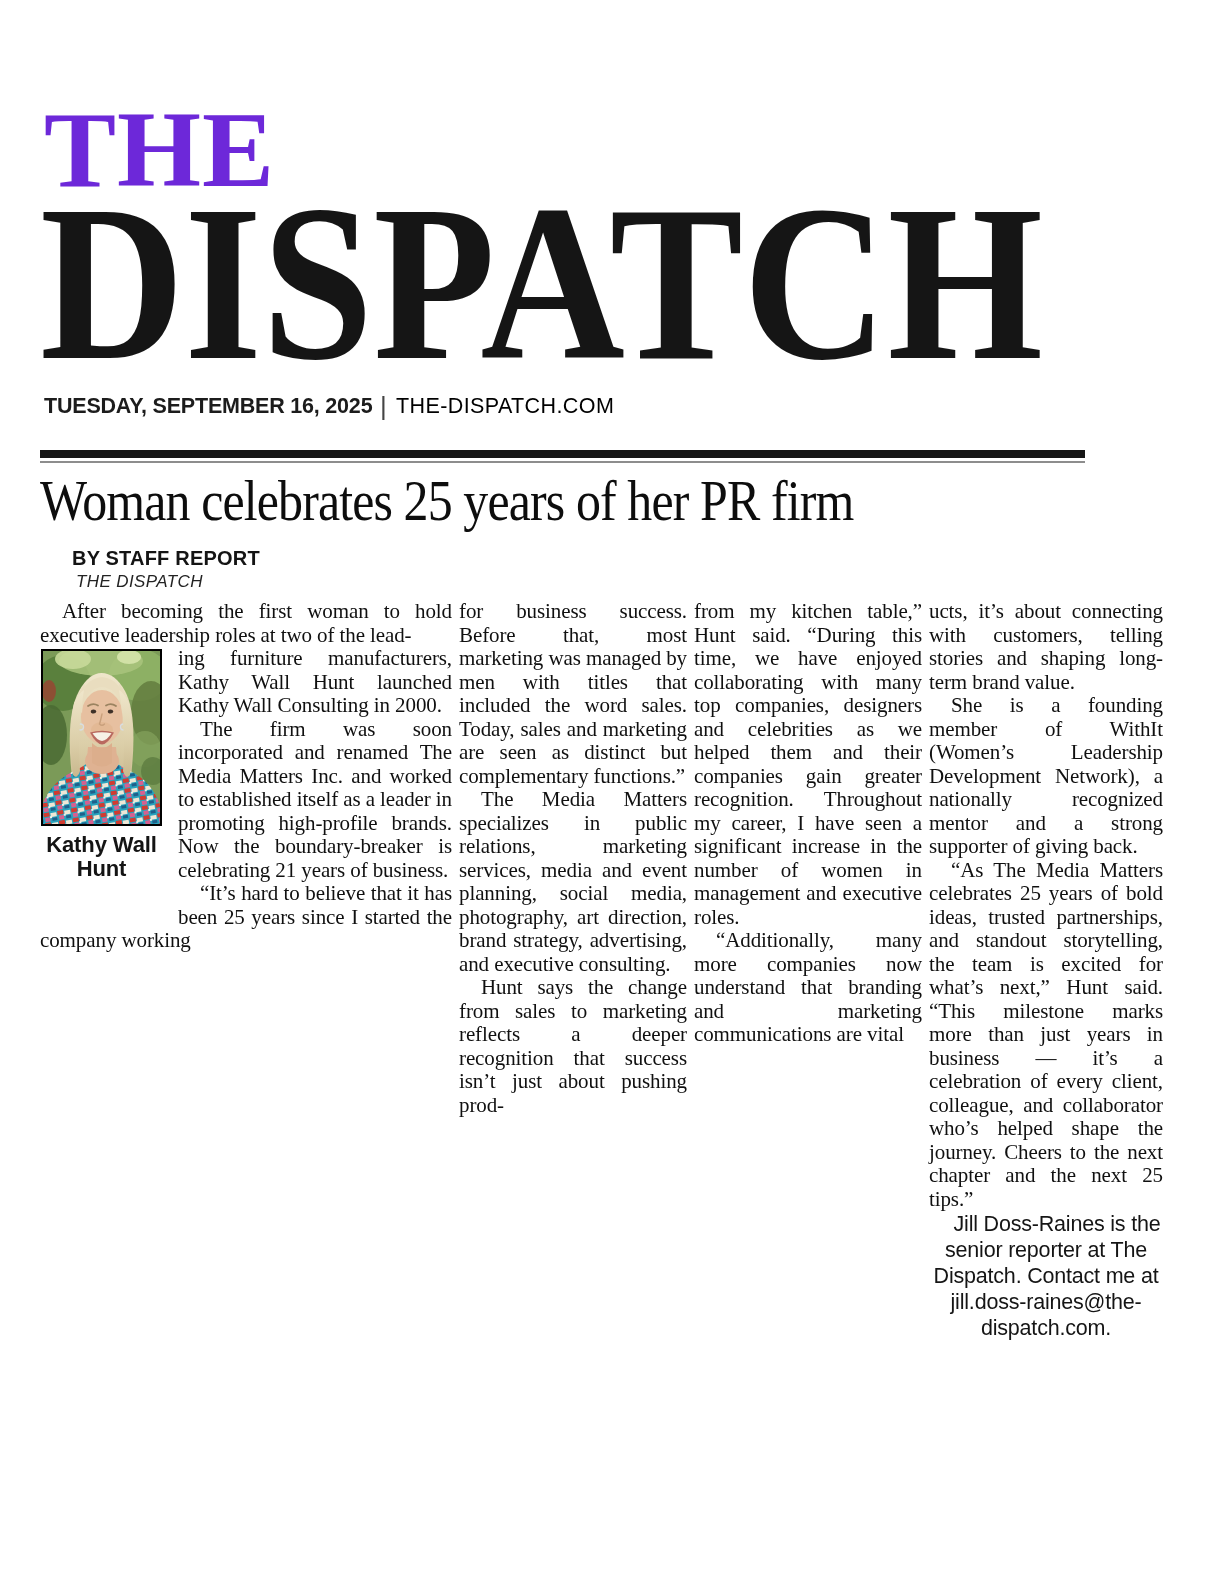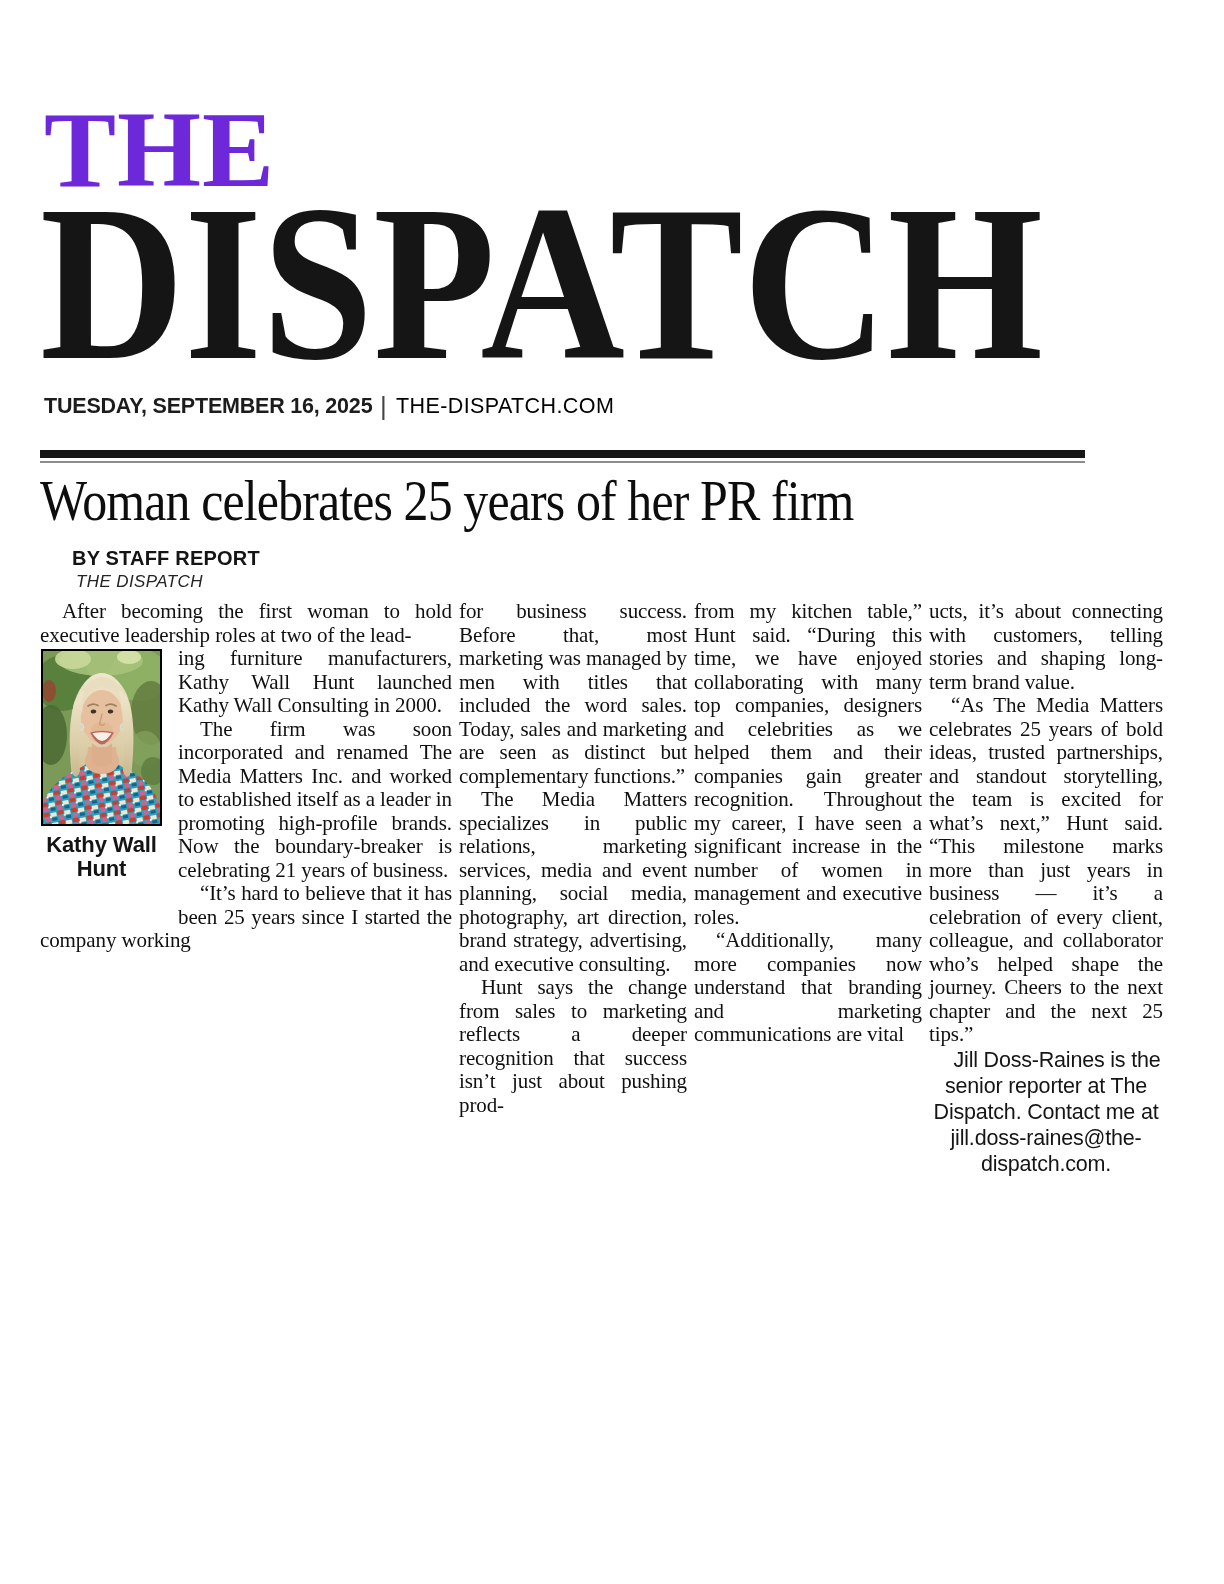--- a/index.html
+++ b/index.html
@@ -163,18 +163,19 @@
       <p>Hunt says the change from sales to marketing reflects a deeper recognition that success isn’t just about pushing prod-</p>
     </div>
 
     <div class="col col2">
       <p class="cont">from my kitchen table,” Hunt said. “During this time, we have enjoyed collaborating with many top companies, designers and celebrities as we helped them and their companies gain greater recognition. Throughout my career, I have seen a significant increase in the number of women in management and executive roles.</p>
       <p>“Additionally, many more companies now understand that branding and marketing communications are vital</p>
     </div>
 
     <div class="col col4">
       <p class="cont">ucts, it’s about connecting with customers, telling stories and shaping long-term brand value.</p>
+      <p>She is a founding member of WithIt (Women’s Leadership Development Network), a nationally recognized mentor and a strong supporter of giving back.</p>
       <p>“As The Media Matters celebrates 25 years of bold ideas, trusted partnerships, and standout storytelling, the team is excited for what’s next,” Hunt said. “This milestone marks more than just years in business — it’s a celebration of every client, colleague, and collaborator who’s helped shape the journey. Cheers to the next chapter and the next 25 tips.”</p>
       <p class="note">Jill Doss-Raines is the senior reporter at The Dispatch. Contact me at jill.doss-raines@the-dispatch.com.</p>
     </div>
 
   </div>
 </div>
 
 </body></html>

